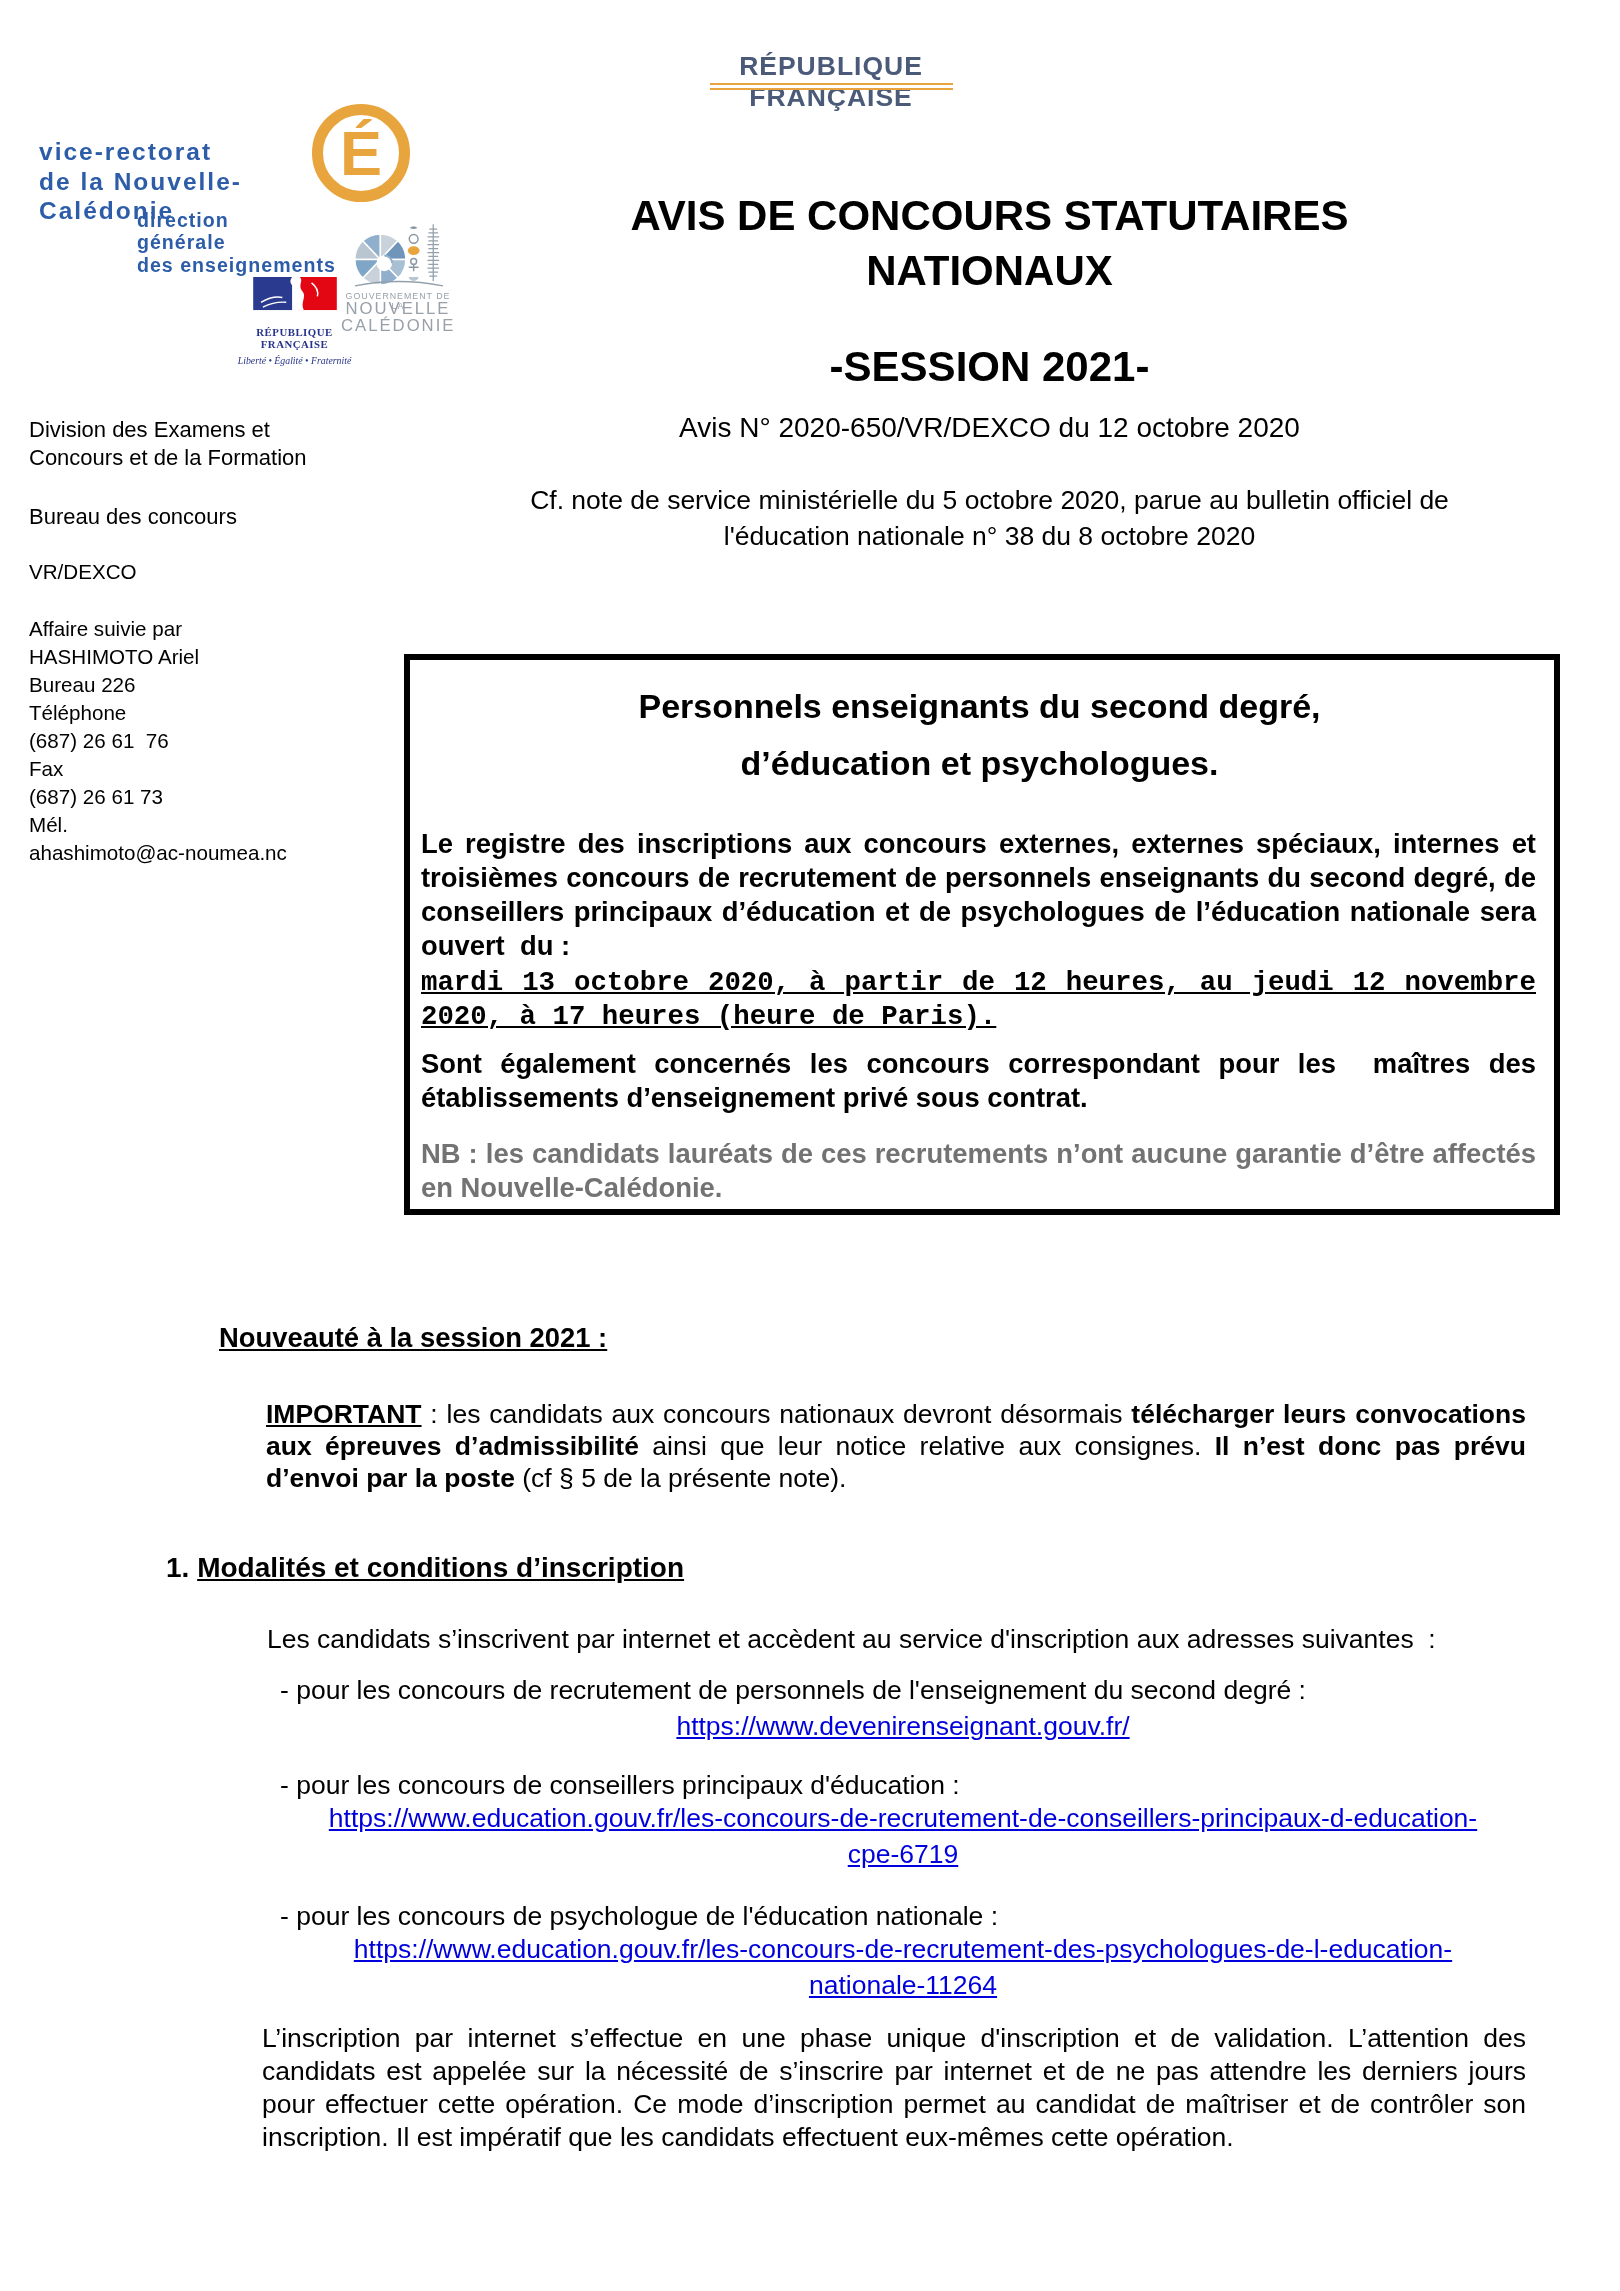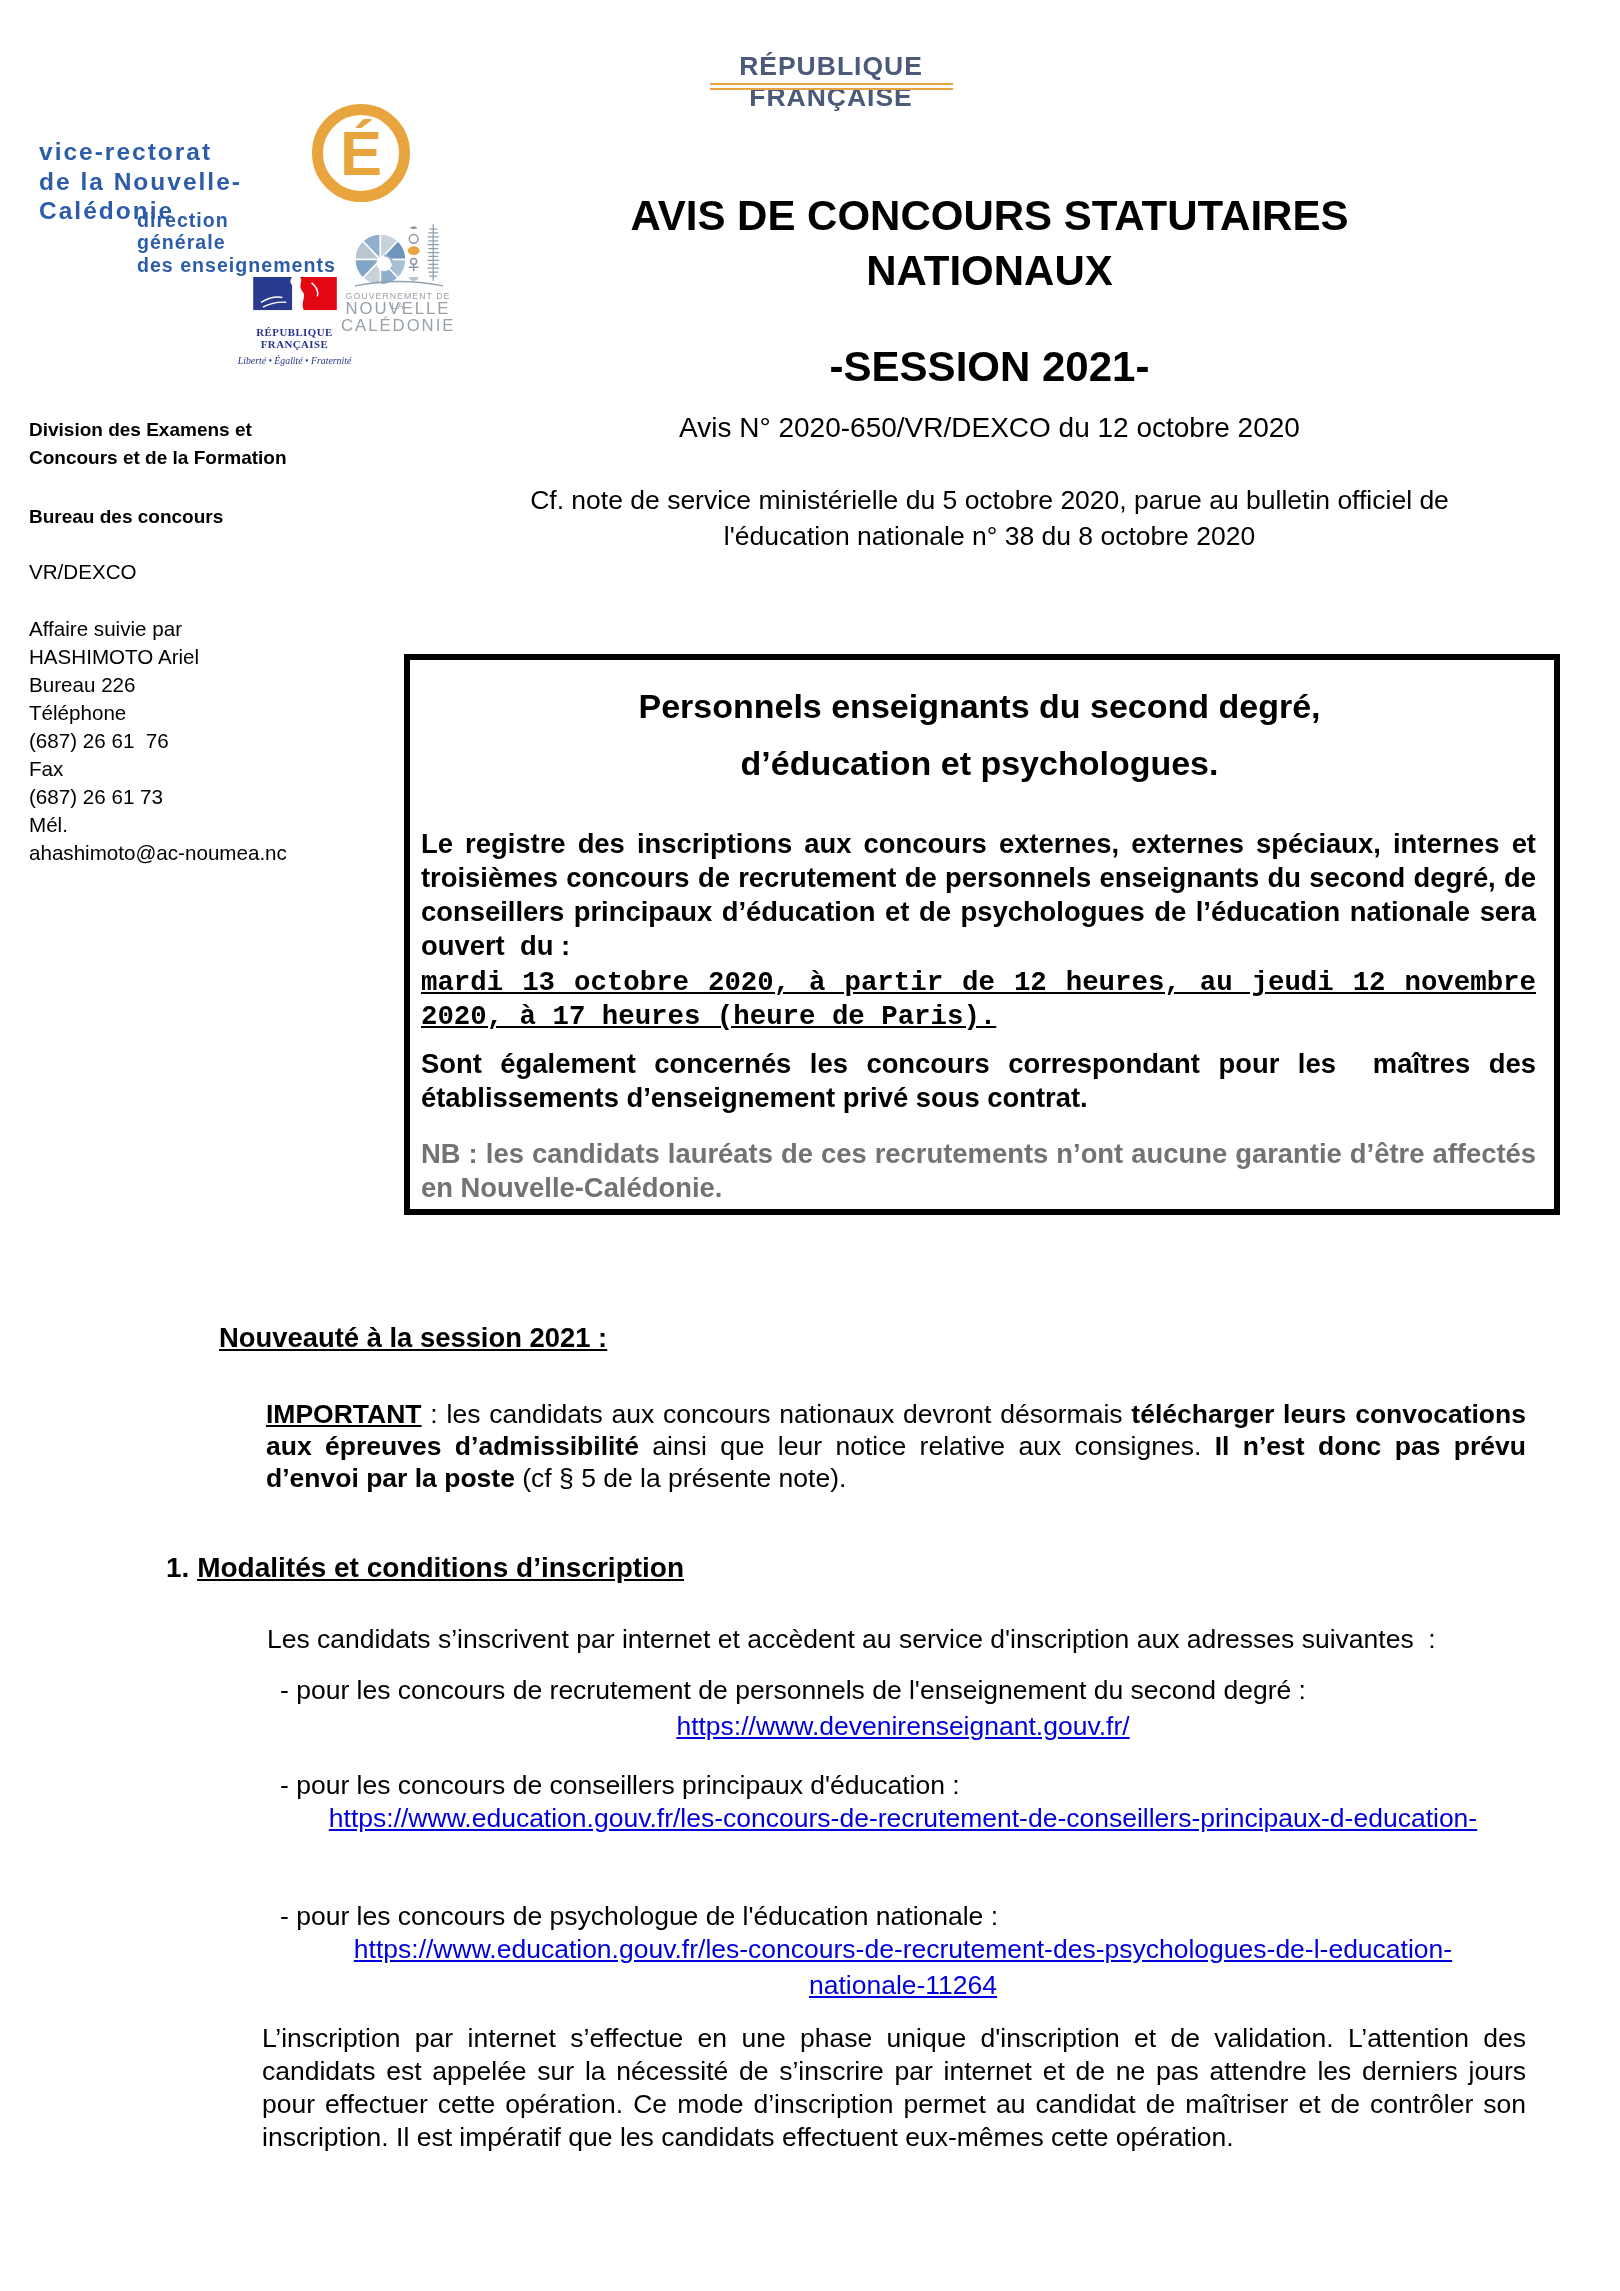--- a/index.html
+++ b/index.html
@@ -19,21 +19,21 @@
   .rule{height:2px;background:#e8a43e;}
   .vr-line{font-size:24.5px;letter-spacing:2px;color:#2d5da8;font-weight:700;line-height:29px;}
   .dg-line{font-size:19.6px;letter-spacing:1px;color:#2d5da8;font-weight:700;line-height:21.6px;}
   .e-circle{width:76px;height:76px;border:11.8px solid #e8a43d;border-radius:50%;
     display:flex;align-items:center;justify-content:center;}
   .e-letter{color:#e8a43d;font-weight:bold;font-size:63px;line-height:63px;}
   .motto{font-family:"Liberation Serif","DejaVu Serif",serif;font-style:italic;font-size:9.8px;color:#27348b;margin-top:40px;}
   .flag-rep{font-family:"Liberation Serif","DejaVu Serif",serif;font-weight:bold;font-size:10.8px;color:#27348b;letter-spacing:0.5px;}
   .nc-small{font-size:8.8px;color:#98a0a8;letter-spacing:1px;}
   .nc-big{font-size:16.7px;color:#98a0a8;letter-spacing:2px;line-height:16.7px;}
-  .side-b{font-size:19px;font-weight:bold;line-height:28px;}
+  .side-b{font-size:22px;font-weight:normal;line-height:28px;}
   .side{font-size:20.6px;line-height:28px;}
   .h-title{font-size:42px;font-weight:bold;line-height:55px;}
   .avis{font-size:28px;}
   .cf{font-size:26.5px;line-height:36px;}
   .black-box{border:6.9px solid #000;background:#fff;}
   .box-title{font-size:34px;font-weight:bold;line-height:57px;}
   .box-text{font-size:27.4px;font-weight:bold;line-height:34px;}
   .body-text{font-size:26.5px;line-height:33px;}
   .h2{font-size:27.4px;font-weight:bold;}
   .h2b{font-size:28px;font-weight:bold;}
@@ -137,20 +137,21 @@
     <span class="u">Modalités et conditions d’inscription</span>
   </div>
   <div class="abs body-text" style="left:267px;top:1623px;width:1264px;">Les candidats s’inscrivent par internet et accèdent au service d'inscription aux adresses suivantes&nbsp; :</div>
 
   <div class="abs body-text" style="left:280px;top:1674px;width:1246px;">-  pour les concours de recrutement de personnels de l'enseignement du second degré :</div>
   <div class="abs link-line c link" style="left:280px;top:1708px;width:1246px;">https://www.devenirenseignant.gouv.fr/</div>
 
   <div class="abs body-text" style="left:280px;top:1769px;width:1246px;">-  pour les concours de conseillers principaux d'éducation :</div>
   <div class="abs link-line c" style="left:280px;top:1800px;width:1246px;">
     <div class="link">https://www.education.gouv.fr/les-concours-de-recrutement-de-conseillers-principaux-d-education-</div>
+    <div class="link">cpe-6719</div>
   </div>
 
   <div class="abs body-text" style="left:280px;top:1900px;width:1246px;">-  pour les concours de psychologue de l'éducation nationale :</div>
   <div class="abs link-line c" style="left:280px;top:1931px;width:1246px;">
     <div class="link">https://www.education.gouv.fr/les-concours-de-recrutement-des-psychologues-de-l-education-</div>
     <div class="link">nationale-11264</div>
   </div>
 
   <div class="abs body-text j" style="left:262px;top:2022px;width:1264px;">L’inscription par internet s’effectue en une phase unique d'inscription et de validation. L’attention des candidats est appelée sur la nécessité de s’inscrire par internet et de ne pas attendre les derniers jours pour effectuer cette opération. Ce mode d’inscription permet au candidat de maîtriser et de contrôler son inscription. Il est impératif que les candidats effectuent eux-mêmes cette opération.</div>
 

